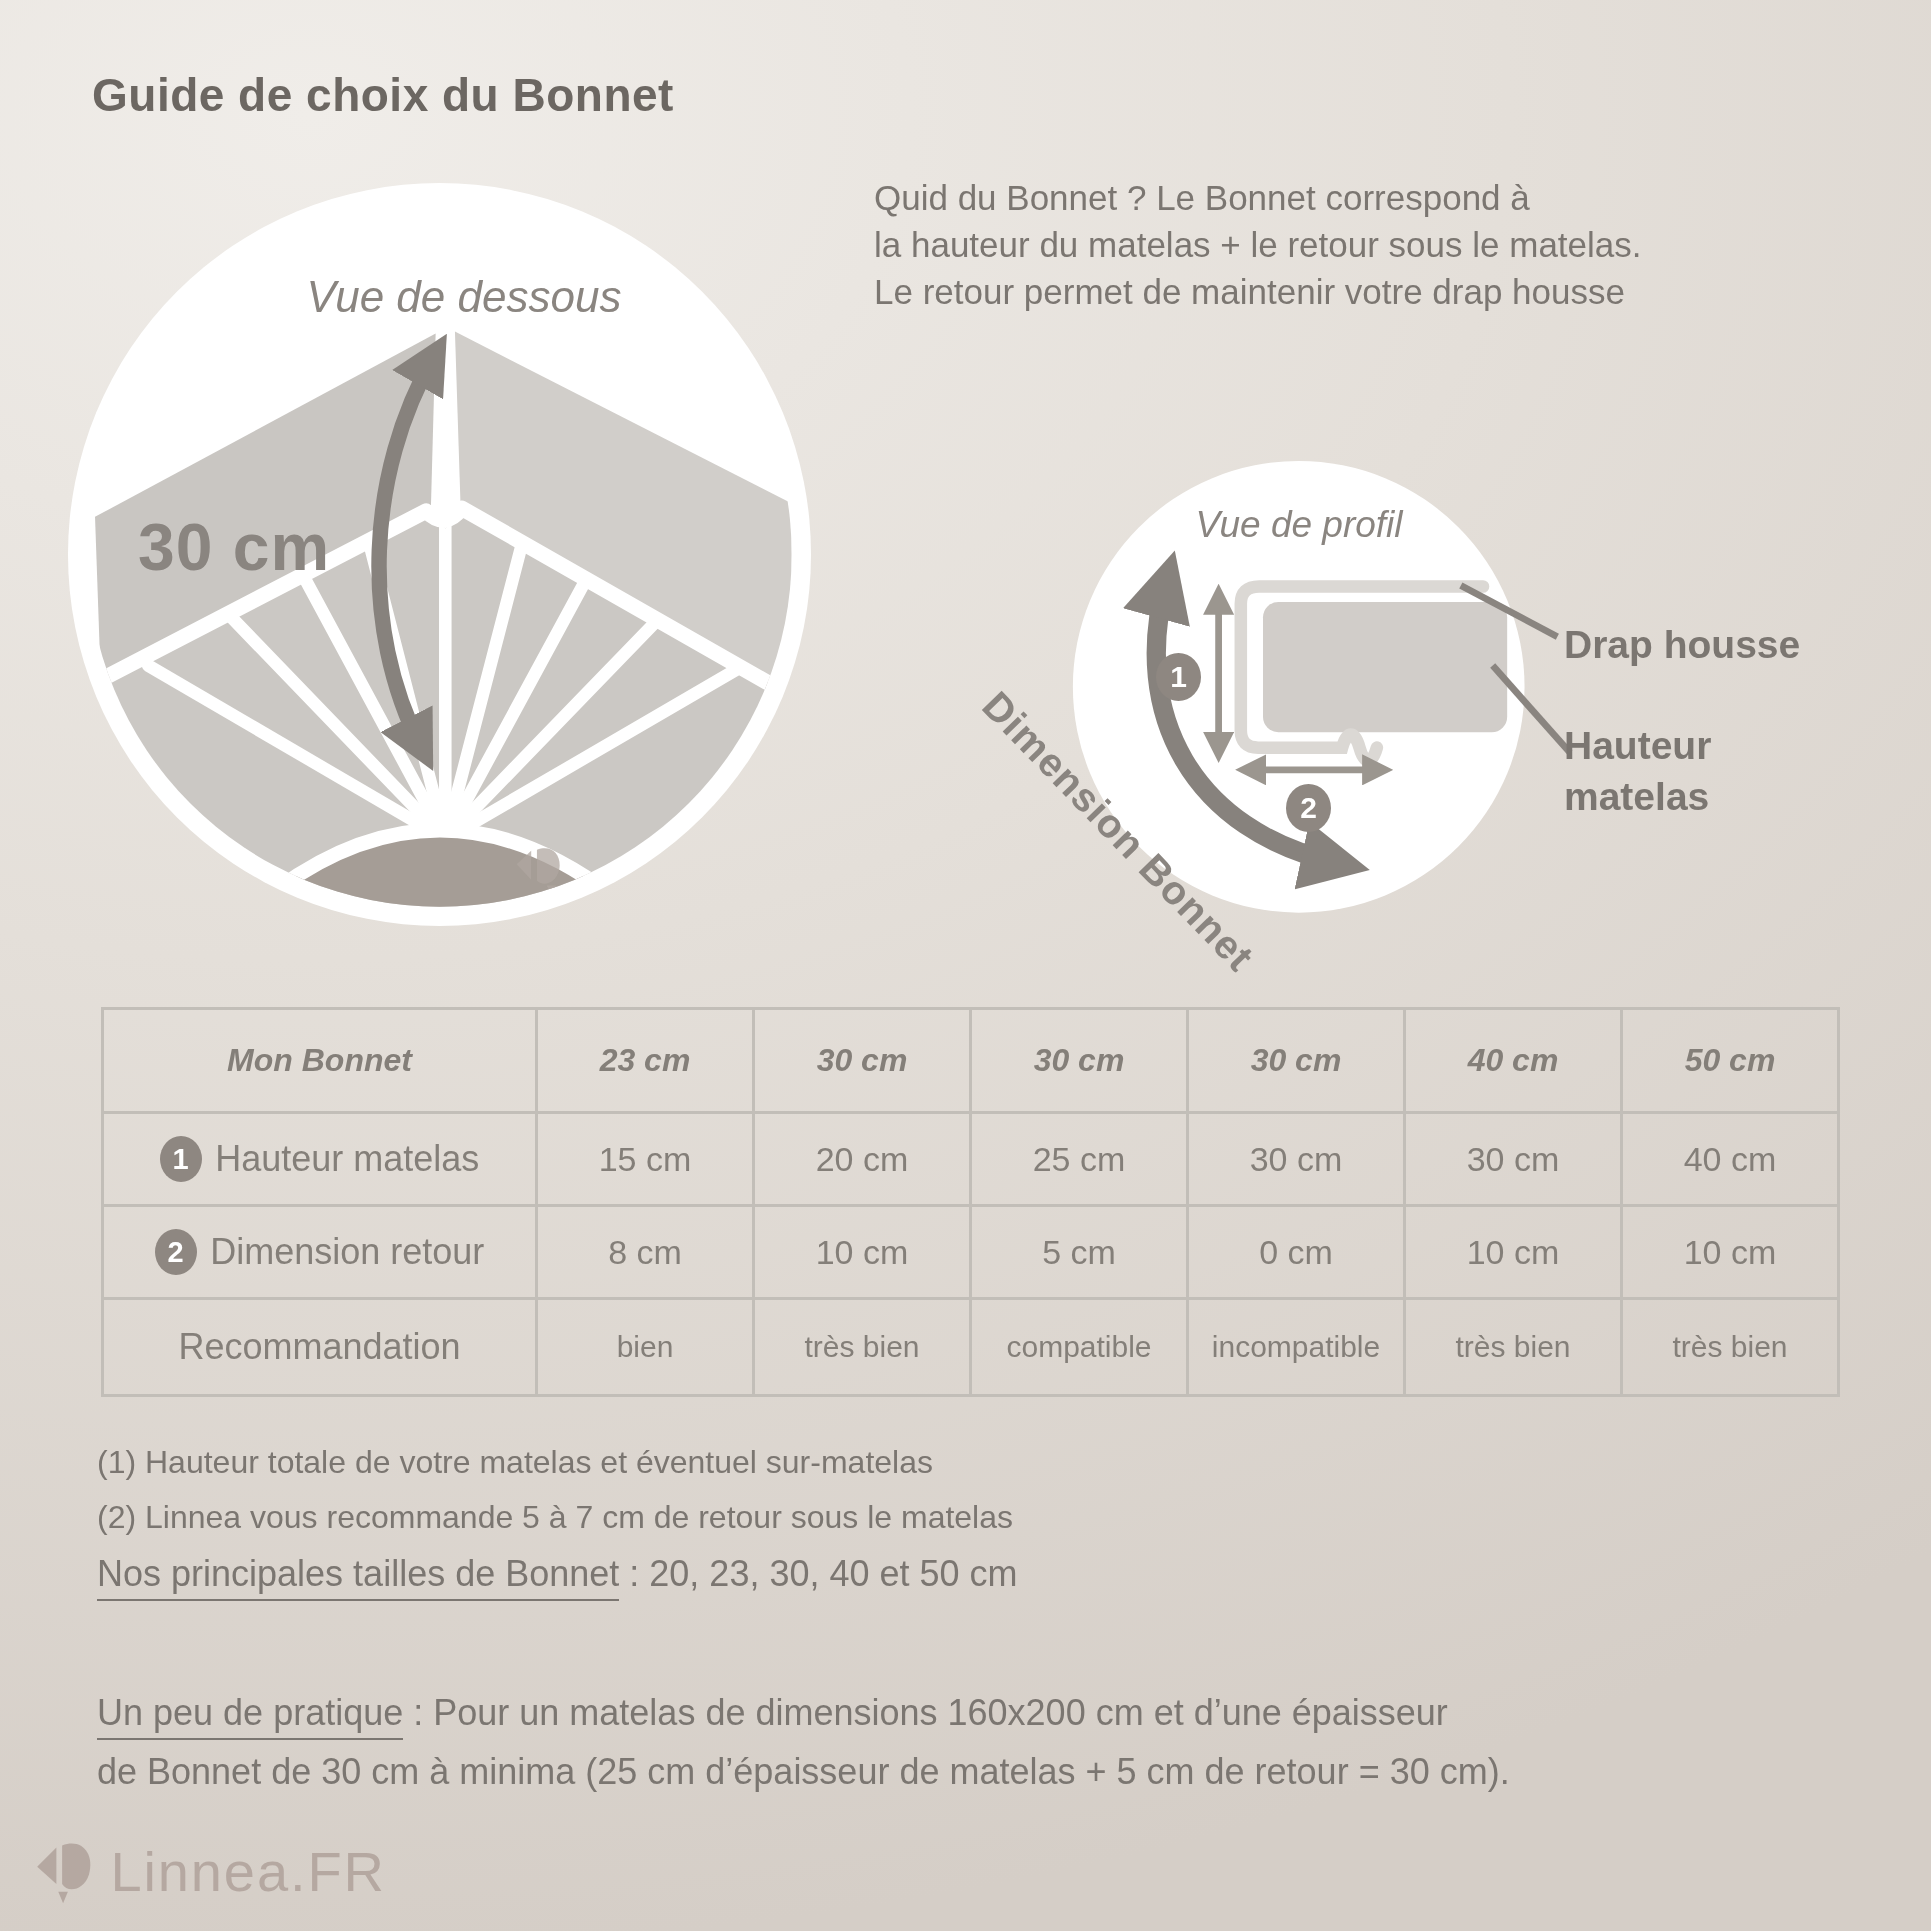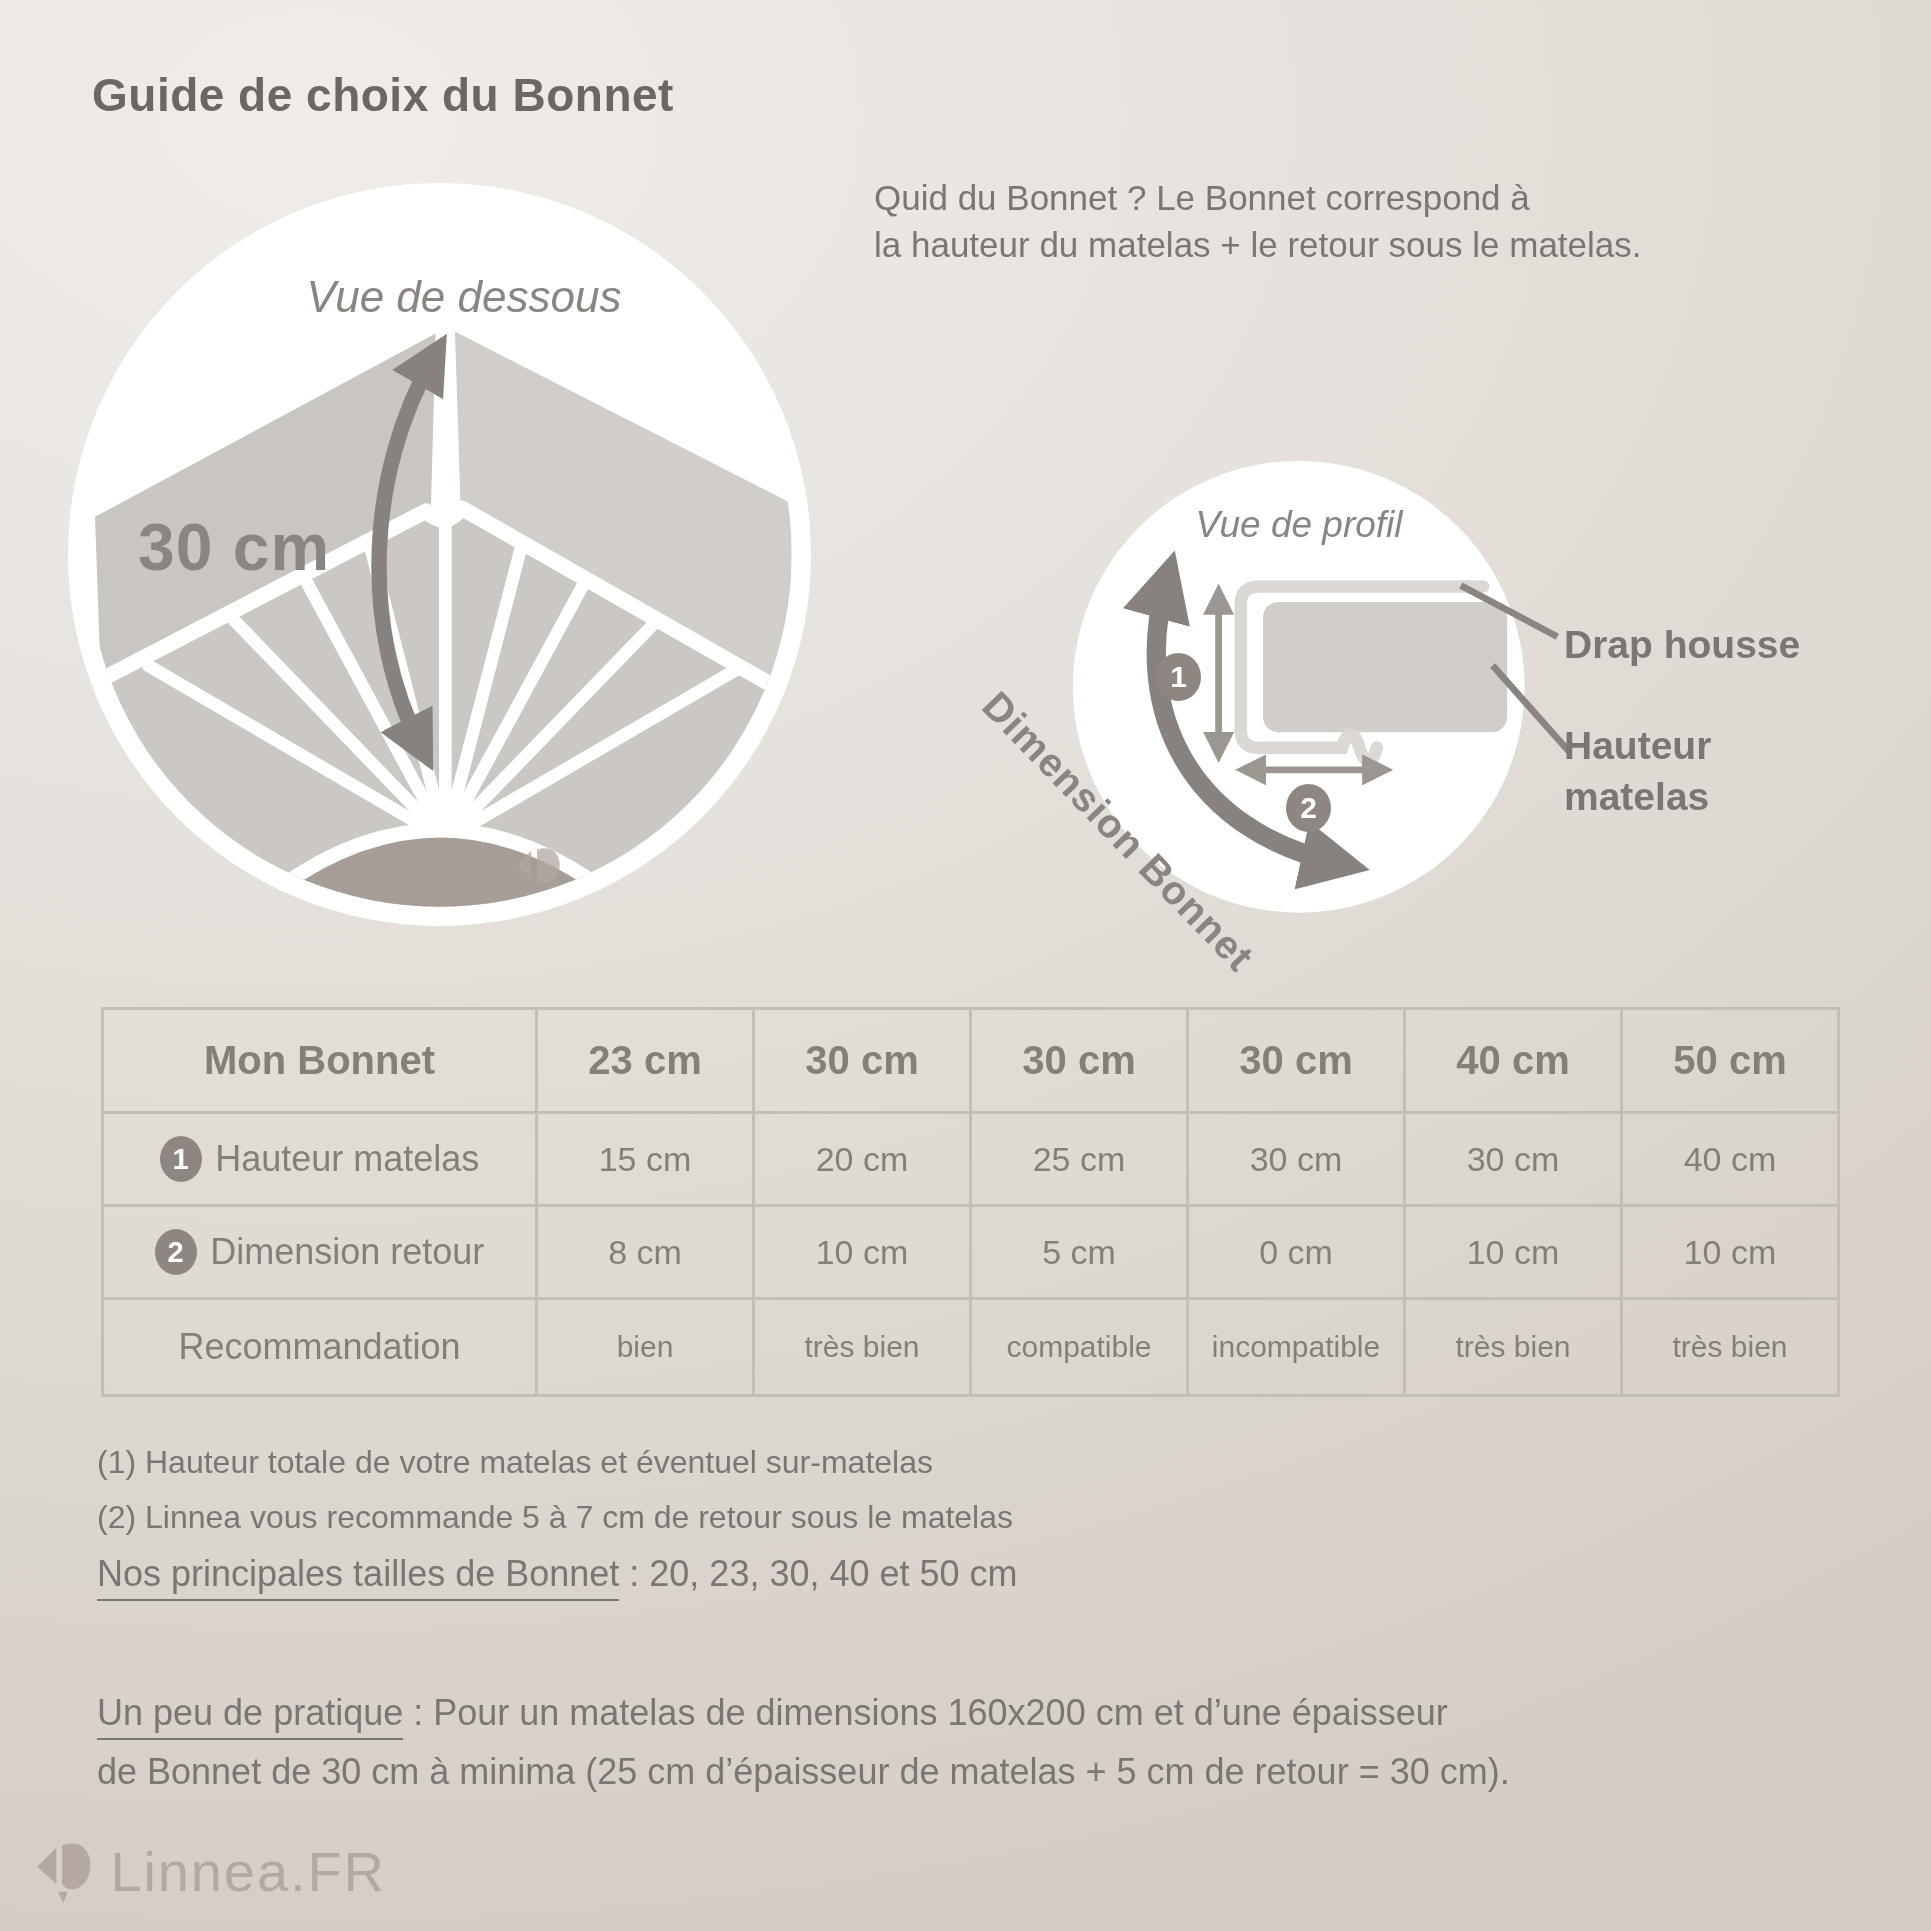--- a/index.html
+++ b/index.html
@@ -34,21 +34,21 @@
   .pbadge.b2{left:282px;top:350px;}
   .plabel{position:absolute;font-size:39px;font-weight:700;color:var(--text);line-height:1.32;}
   .lbl-drap{left:560px;top:185px;white-space:nowrap;}
   .lbl-haut{left:560px;top:286px;width:222px;}
   
   .sizes-table{left:101px;top:1007px;}
   table{border-collapse:collapse;table-layout:fixed;width:1738px;}
   td,th{border:3.9px solid var(--grid);text-align:center;vertical-align:middle;
     color:#847f79;font-weight:400;}
   tr.hdr{height:104px;} tr.r1,tr.r2{height:93px;} tr.r3{height:97px;}
-  tr.hdr th{font-size:40px;font-weight:700;}
+  tr.hdr th{font-size:32px;font-weight:700;font-style:italic;}
   td{font-size:34px;}
   tr.r3 td{font-size:30px;}
   .rowlab{display:flex;align-items:center;justify-content:center;gap:13.5px;font-size:36px;}
   .tbadge{display:flex;align-items:center;justify-content:center;flex:0 0 auto;
     width:42px;height:46px;border-radius:50%;background:var(--badge);
     color:#fff;font-size:29px;font-weight:700;}
   
   .footnotes{left:97px;top:1435px;font-size:32px;line-height:55px;color:var(--text);}
   .sizes-line{left:97px;top:1553px;font-size:36px;color:var(--text);}
   .practice{left:97px;top:1683px;font-size:36px;line-height:59px;color:var(--text);}
@@ -60,20 +60,21 @@
 </head>
 <body>
 
 <div class="canvas">
 
   <h1 class="abs title">Guide de choix du Bonnet</h1>
 
   <div class="abs intro">
     <div>Quid du Bonnet ? Le Bonnet correspond à</div>
     <div>la hauteur du matelas + le retour sous le matelas.</div>
+    <div>Le retour permet de maintenir votre drap housse</div>
   </div>
 
   <div class="abs underside">
     <svg width="743" height="743" viewBox="0 0 770 770">
       <defs>
         <clipPath id="c1clip">
             <circle cx="385" cy="385" r="365"></circle>
           </clipPath>
         <clipPath id="c1fan">
           <path d="M20,522 L371,340 L391,358 L408,337 L754,534 L770,560 L770,770 L6,770 Z"></path>

